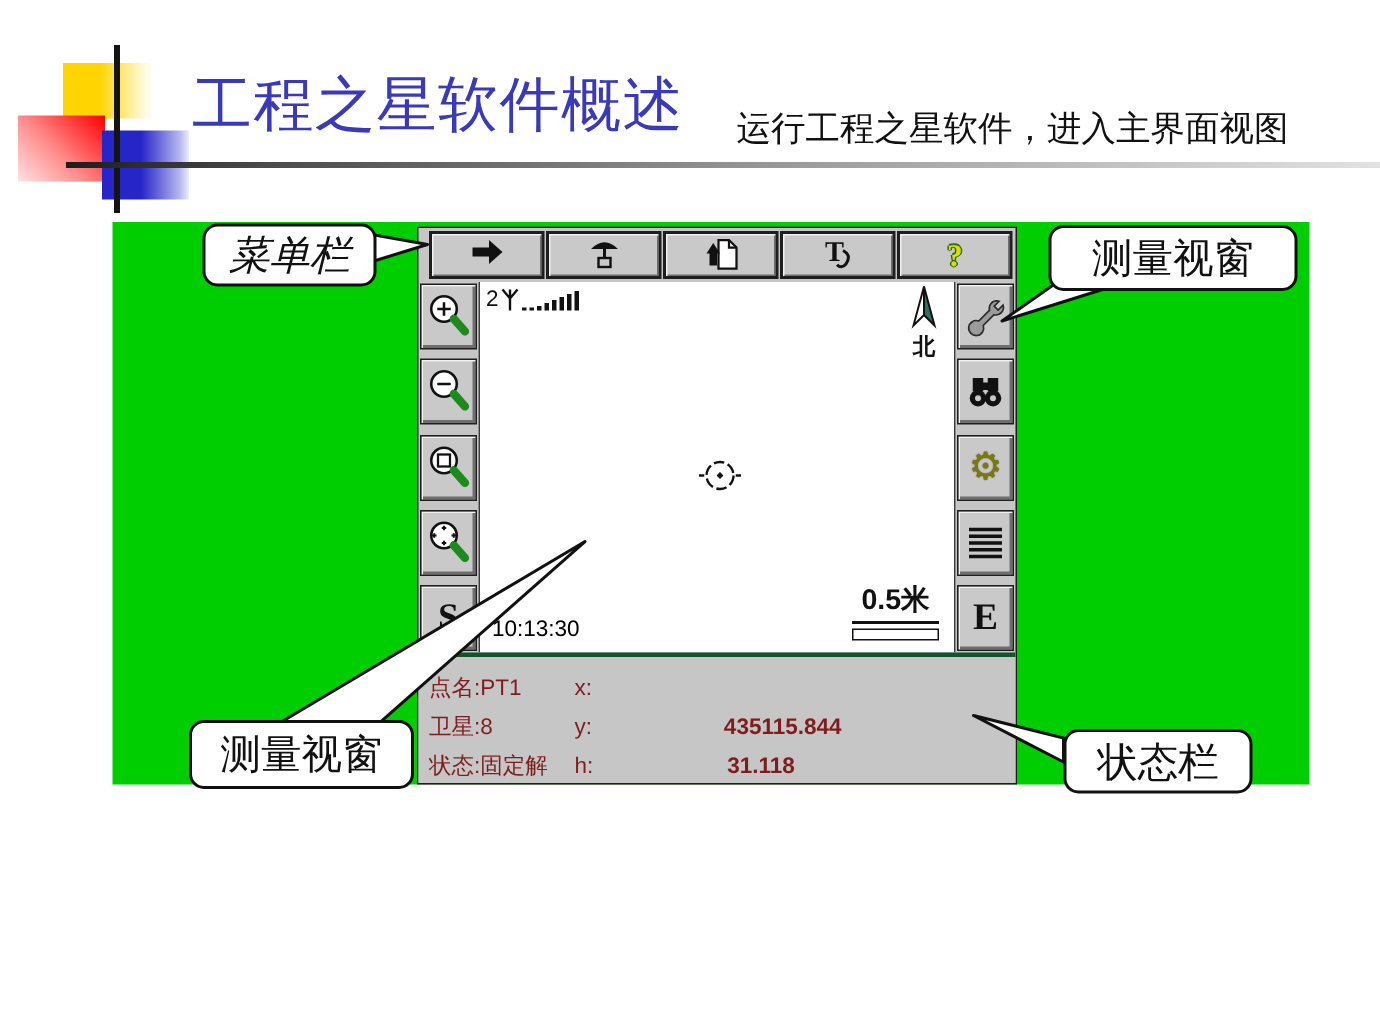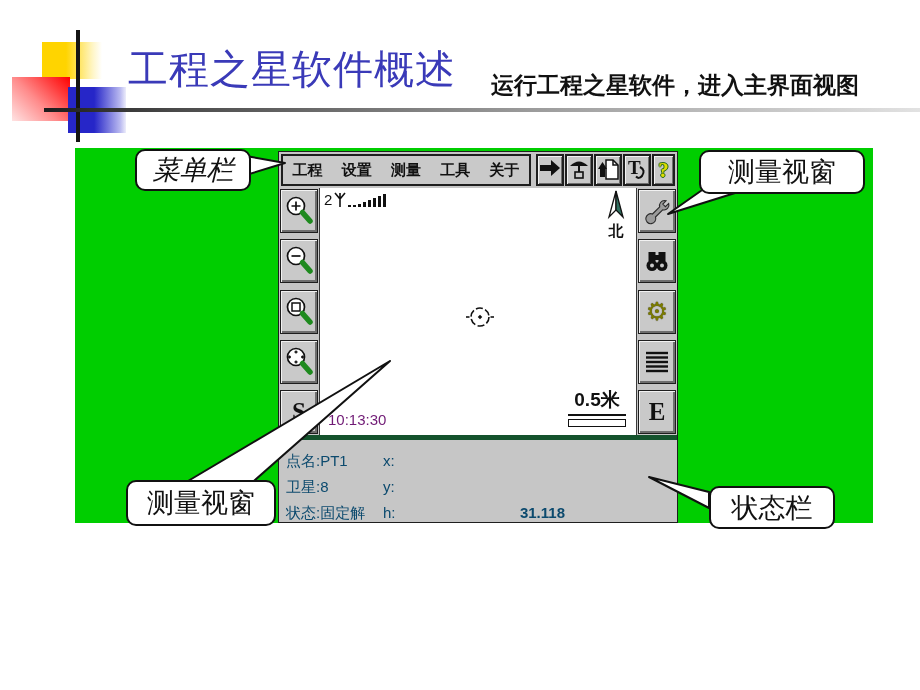--- a/index.html
+++ b/index.html
@@ -16,21 +16,21 @@
   .sq-blue{left:68px;top:87px;width:58px;height:46px;
     background:linear-gradient(90deg,#2626C8 0%,#2626C8 45%,#B9B9F0 90%,#EDEDFB 100%);}
   .vline{left:76px;top:30px;width:4px;height:112px;background:#141414;}
   .hrule{left:44px;top:108px;width:876px;height:4px;
     background:linear-gradient(90deg,#1c1c1c 0%,#4a4a4a 15%,#9a9a9a 55%,#e2e2e2 100%);}
   .page-title{
     position:absolute;left:128px;top:42px;font-family:"Liberation Serif", serif;
     font-size:40px;color:#3A3AB8;letter-spacing:1px;white-space:nowrap;z-index:1;
   }
   .page-subtitle{
-    position:absolute;left:491px;top:70px;font-size:23px;font-weight:bold;color:#111;
+    position:absolute;left:491px;top:70px;font-size:23px;font-weight:normal;color:#111;
     white-space:nowrap;z-index:1;
   }
   
   .green-area{position:absolute;left:75px;top:148px;width:798px;height:375px;
     background:#00CE00;z-index:1;}
   
   .device{position:absolute;left:278px;top:151px;width:400px;height:372px;
     background:#C6C6C6;border:1px solid #1e1e1e;box-sizing:border-box;z-index:2;}
   .menubar{position:absolute;left:2px;top:2px;right:2px;height:32px;display:flex;align-items:stretch;}
   .menu-box{width:246px;border:2px solid #1e1e1e;background:#C9C9C9;display:flex;
@@ -44,42 +44,42 @@
     padding:1px 1px;box-sizing:border-box;}
   .tbtn{height:42px;border:1px solid #1e1e1e;background:#C9C9C9;display:flex;align-items:center;
     justify-content:center;box-shadow:inset 1px 1px 0 #f2f2f2, inset -2px -2px 0 #6e6e6e;}
   .canvas{flex:1;background:#ffffff;border-left:1px solid #3a3a3a;border-right:1px solid #3a3a3a;
     position:relative;overflow:hidden;}
   .signal{position:absolute;left:4px;top:3px;display:flex;align-items:flex-start;gap:1px;
     font-size:15px;color:#111;}
   .north{position:absolute;right:6px;top:2px;width:28px;text-align:center;}
   .north-label{font-size:15px;font-weight:bold;color:#111;line-height:14px;}
   .marker{position:absolute;left:146px;top:115px;}
-  .clock{position:absolute;left:8px;bottom:7px;font-size:15px;color:#701a75;}
+  .clock{position:absolute;left:8px;bottom:7px;font-size:15px;color:#000000;}
   .scale{position:absolute;right:10px;bottom:8px;width:58px;text-align:center;}
   .scale-label{font-size:19px;font-weight:bold;color:#111;border-bottom:2px solid #111;
     display:block;padding-bottom:1px;}
   .scale-bar{height:6px;border:1px solid #111;background:#fff;margin-top:3px;}
   .letter-btn{font-family:"Liberation Serif", serif;font-size:25px;font-weight:bold;color:#111;}
   .gear-glyph{font-size:25px;color:#7B7B00;text-shadow:0 0 1px #333;line-height:1;}
   .help-glyph{font-family:"Liberation Serif", serif;font-size:21px;font-weight:bold;color:#DEDE00;
     text-shadow:-1px 0 0 #2a6b1a,1px 0 0 #2a6b1a,0 -1px 0 #2a6b1a,0 1px 0 #2a6b1a;line-height:1;}
   
   .statusbar{position:absolute;left:0;top:283px;right:0;bottom:0;background:#C6C6C6;
-    border-top:5px solid #14532d;font-size:15px;color:#0c4a6e;}
+    border-top:3px solid #14532d;font-size:15px;color:#7f1d1d;}
   .st-col{position:absolute;top:8px;line-height:26px;white-space:nowrap;}
   .st-col1{left:7px;}
   .st-col2{left:104px;width:182px;}
   .st-col3{left:288px;}
   .st-row{display:flex;}
   .st-lab{font-weight:normal;}
   .st-val{font-weight:normal;}
   .num-lab{width:20px;}
   .num-val{width:158px;text-align:right;font-weight:bold;}
-  .num-val.left{text-align:right;padding-left:4px;margin-left:48px;}
+  .num-val.left{text-align:center;padding-left:4px;margin-left:48px;}
   
   .tails{position:absolute;left:0;top:0;width:920px;height:690px;z-index:5;pointer-events:none;}
   .callout{position:absolute;z-index:6;background:#ffffff;border:2px solid #111;
     border-radius:10px;display:flex;align-items:center;justify-content:center;
     font-size:27px;color:#111;white-space:nowrap;}
   .co-menu{left:135px;top:149px;width:112px;height:38px;font-style:italic;}
   .co-quick{left:699px;top:150px;width:162px;height:40px;}
   .co-measure{left:126px;top:480px;width:146px;height:42px;}
   .co-status{left:709px;top:486px;width:122px;height:39px;}
 </style>
@@ -93,27 +93,20 @@
 <div class="decor hrule"></div>
 
 <div class="page-title">工程之星软件概述</div>
 <div class="page-subtitle">运行工程之星软件，进入主界面视图</div>
 
 <div class="green-area"></div>
 
 <div class="device">
 
   <div class="menubar">
-    <div class="menu-box">
-      <span class="menu-item">工程</span>
-      <span class="menu-item">设置</span>
-      <span class="menu-item">测量</span>
-      <span class="menu-item">工具</span>
-      <span class="menu-item">关于</span>
-    </div>
     <div class="quick-btns">
       <div class="qbtn">
         <span>
           <svg width="24" height="22" viewBox="0 0 24 22">
               <polygon points="2,8 13,8 13,3 22,11 13,19 13,14 2,14" fill="#111"></polygon>
             </svg>
         </span>
       </div>
       <div class="qbtn">
         <span>
@@ -275,20 +268,21 @@
           <span class="st-lab">状态:</span>
           <span class="st-val">固定解</span>
         </div>
     </div>
     <div class="st-col st-col2">
       <div class="st-row">
           <span class="st-lab num-lab">x:</span>
         </div>
       <div class="st-row">
           <span class="st-lab num-lab">y:</span>
+          <span class="num-val">435115.844</span>
         </div>
       <div class="st-row">
           <span class="st-lab num-lab">h:</span>
           <span class="num-val left">31.118</span>
         </div>
     </div>
   </div>
 </div>
 
 <svg class="tails" viewBox="0 0 920 690">

